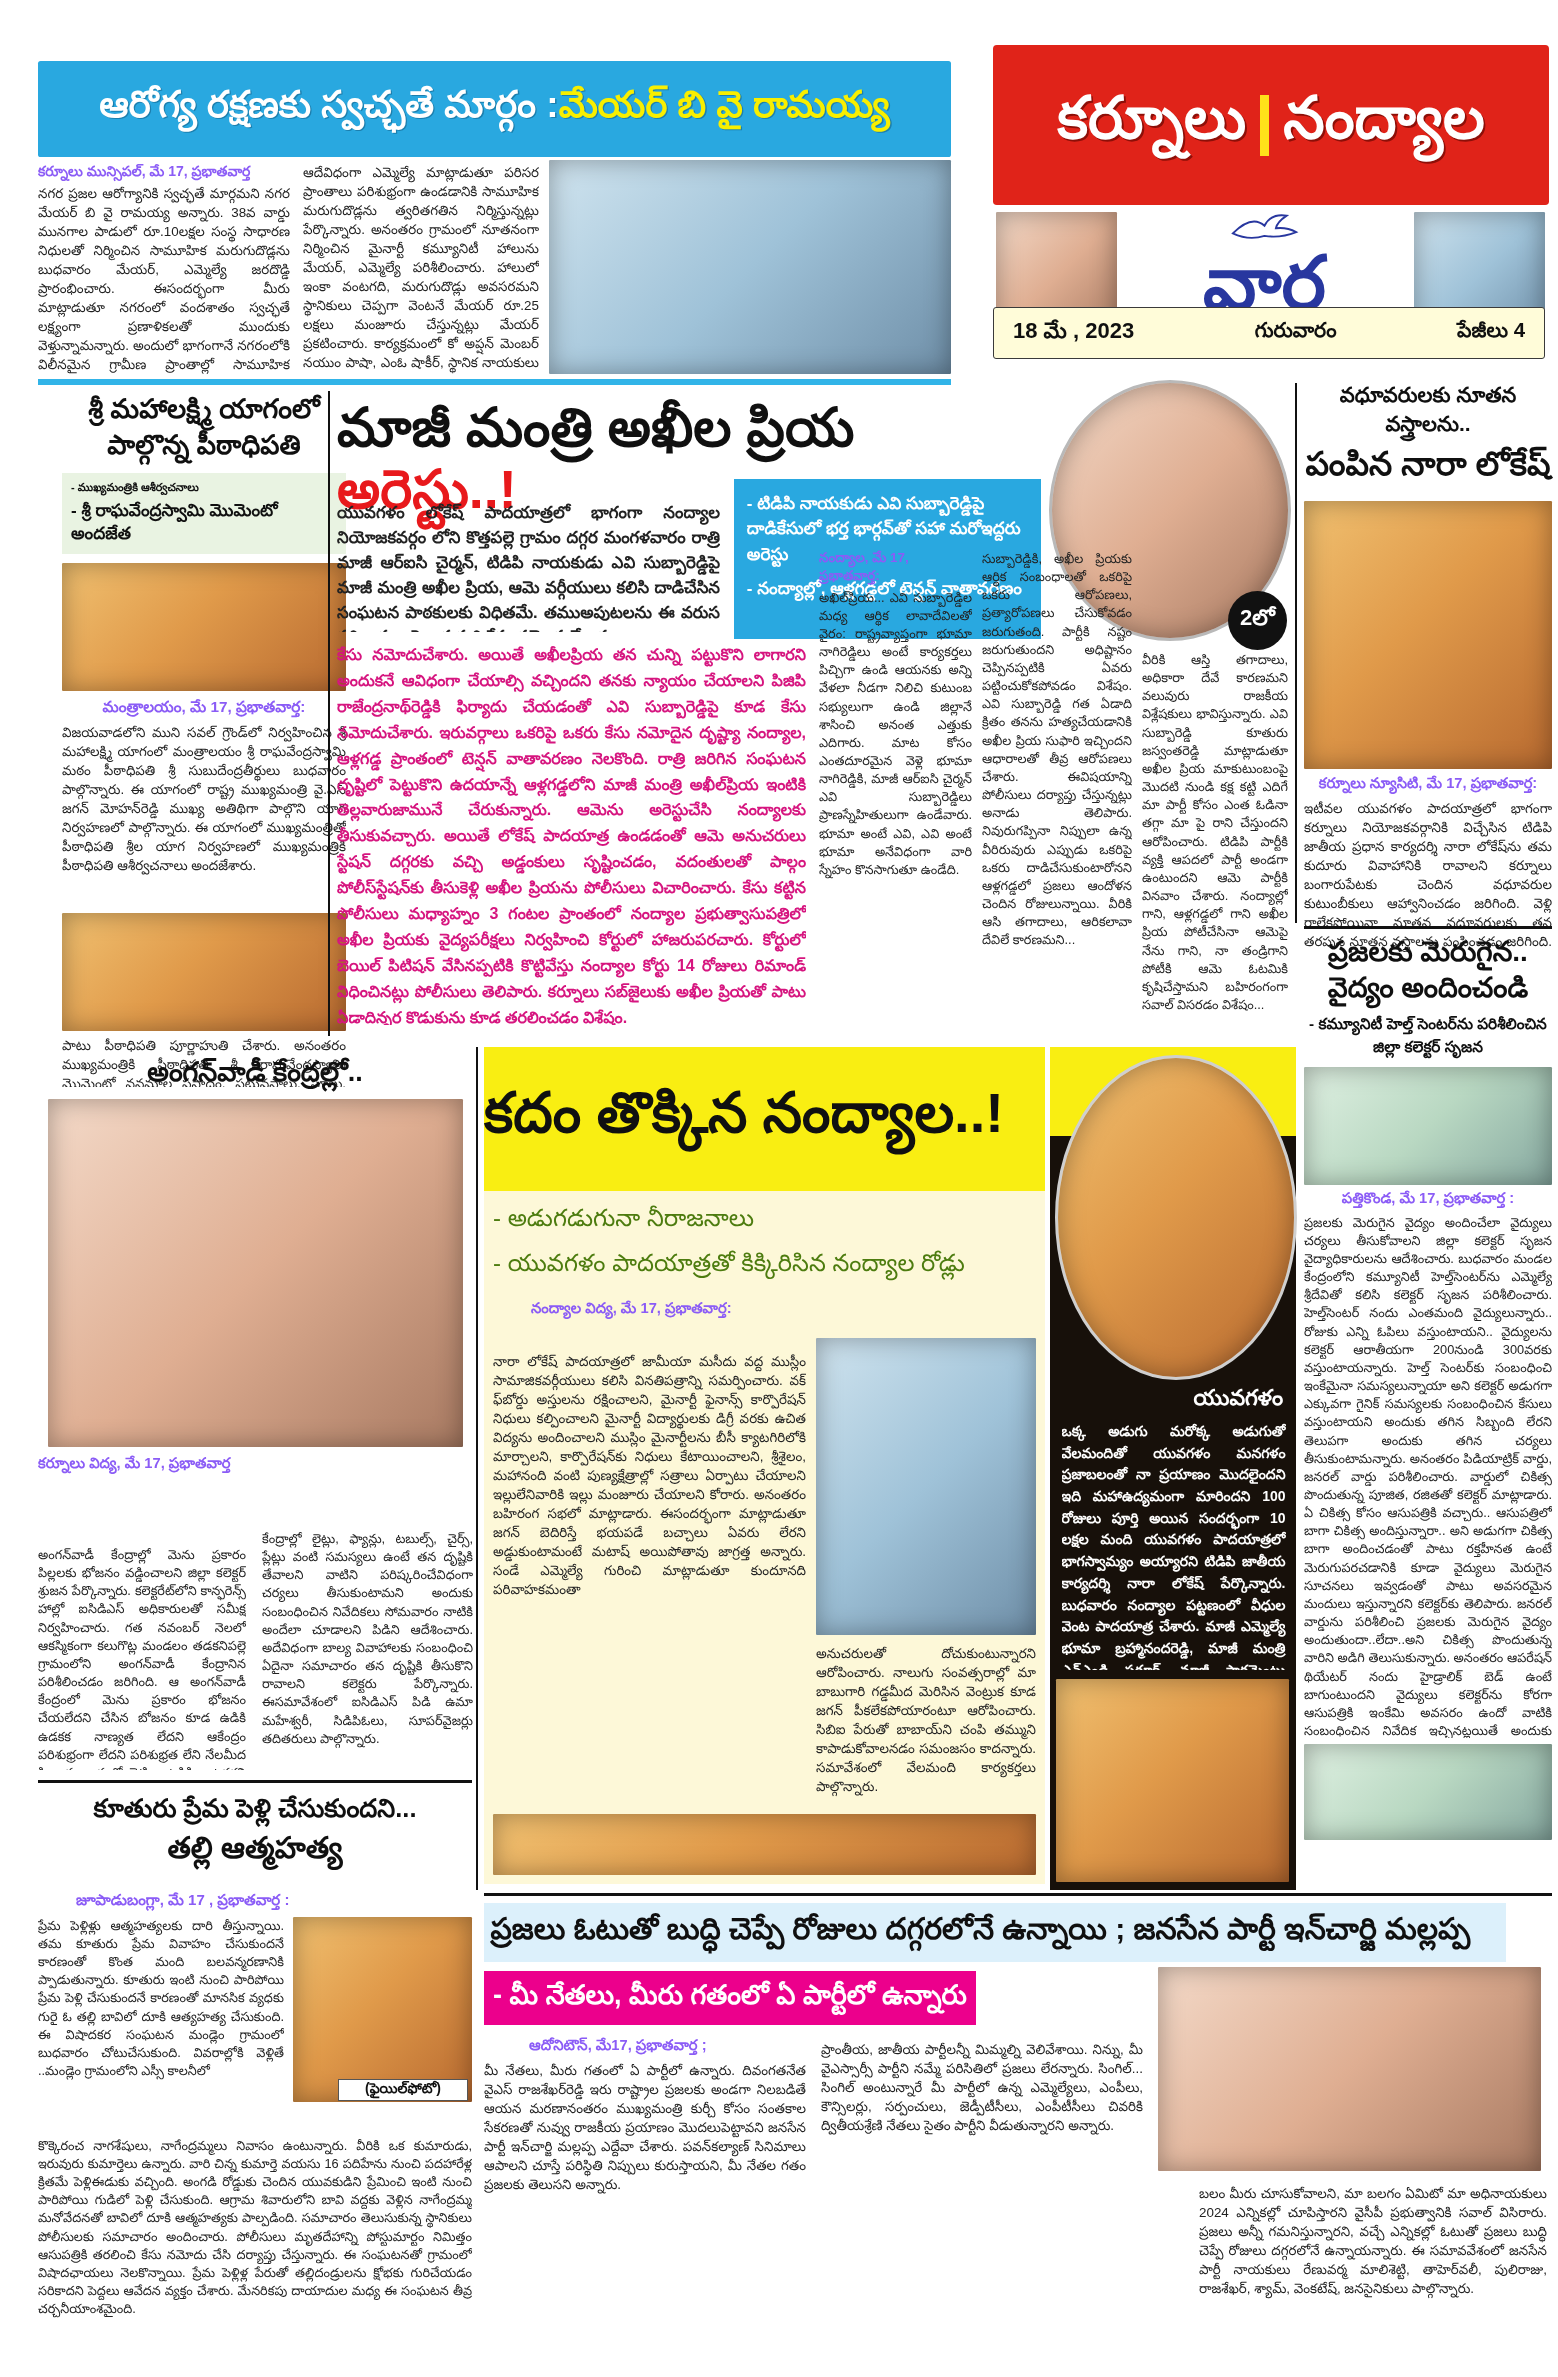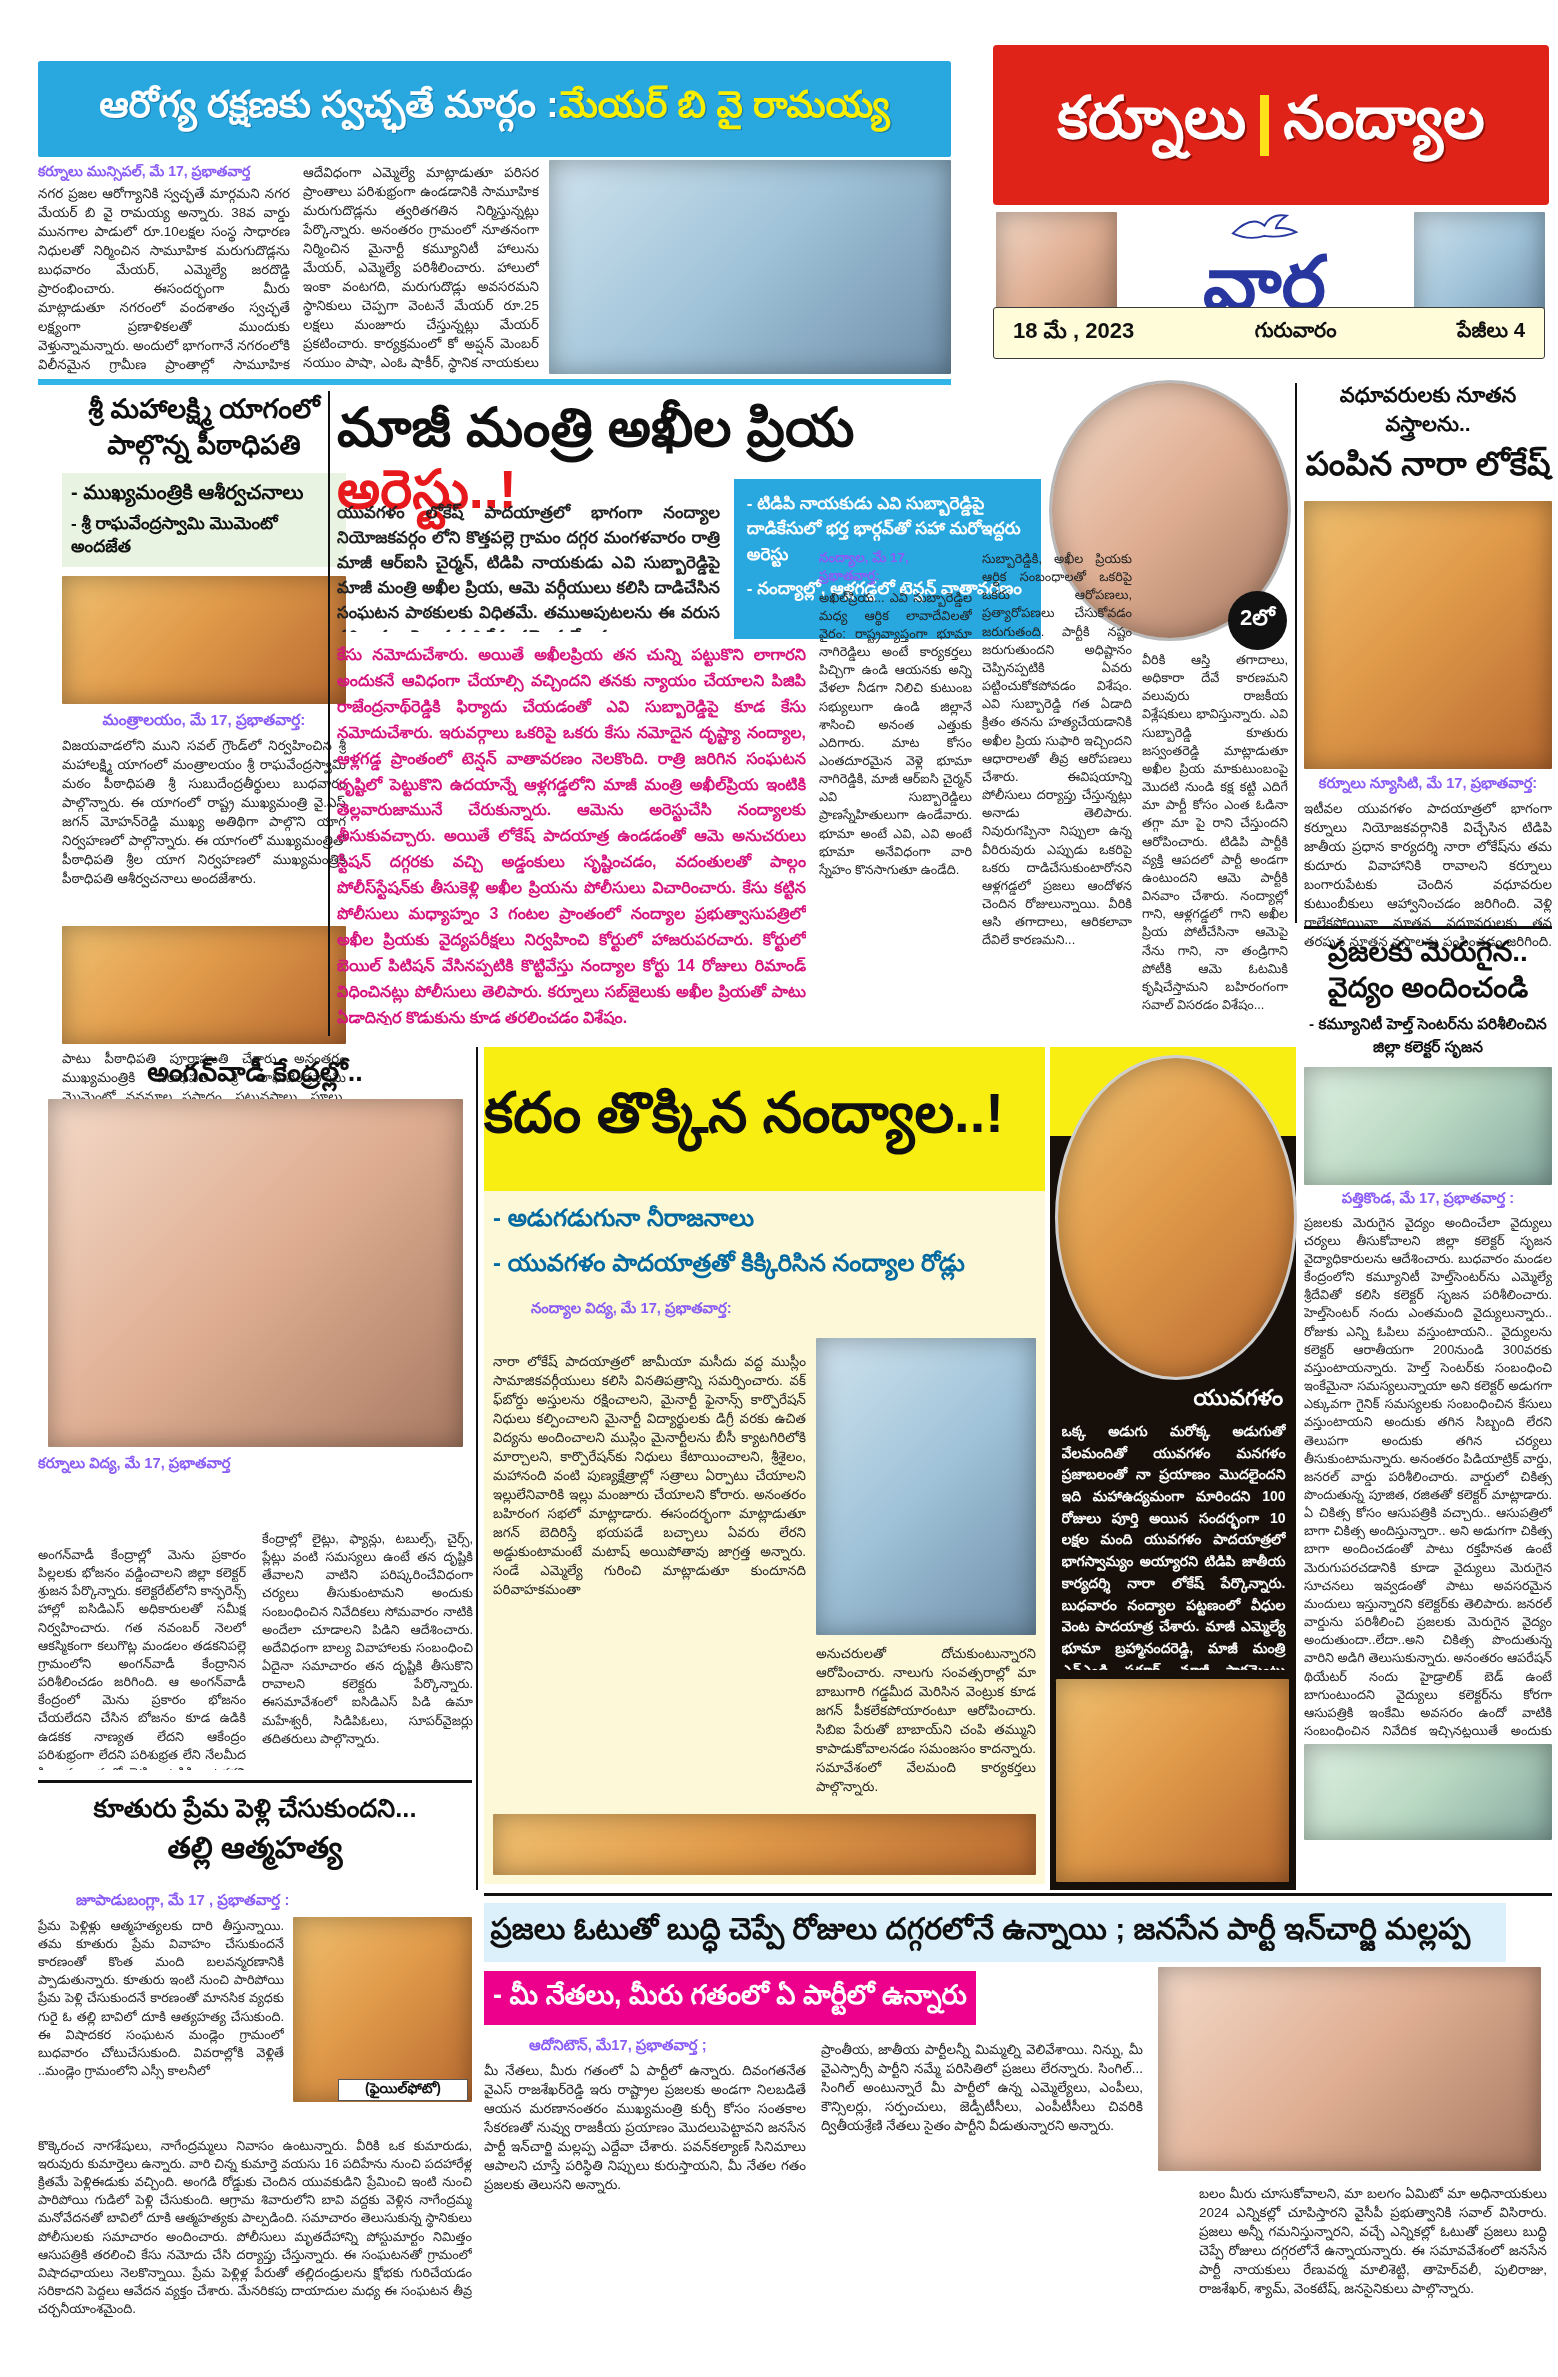--- a/index.html
+++ b/index.html
@@ -10,21 +10,21 @@
          box-shadow:inset 0 0 25.5px rgba(0,0,0,.35);border-radius:1.3px;}
   .ph-warm{background:linear-gradient(135deg,#f0c070 0%,#e09a4a 45%,#b86a30 100%);}
   .ph-cool{background:linear-gradient(135deg,#cfe3ee 0%,#9fc2d8 50%,#6f8fa8 100%);}
   .ph-green{background:linear-gradient(135deg,#dff0e2 0%,#b9d8c2 50%,#86a8a0 100%);}
   .ph-rose{background:linear-gradient(135deg,#f3d9c8 0%,#dfae92 50%,#a87a62 100%);}
   .hl{font-weight:bold;color:#101010;}
   .dateline{font-weight:bold;color:#8b5cf6;}
   .body-txt{color:#222;text-align:justify;overflow:hidden;line-height:1.42;}
   .vrule{background:#111;width:1.9px;}
   .hrule{background:#111;height:2.6px;}
-  .bullet-magenta{color:#0369a1;font-weight:bold;}
+  .bullet-magenta{color:#4d7c0f;font-weight:normal;}
   .white{color:#fff;}
   .center{text-align:center;}
   svg{display:block;}
 </style>
 </head>
 <body>
 
 <div id="page">
 
   <div class="abs" style="left:38px;top:61px;width:913px;height:322px;">
@@ -61,21 +61,21 @@
       <span class="hl" style="font-size:20.4px;">పేజీలు 4</span>
     </div>
   </div>
 
   <div class="abs" style="left:38px;top:391px;width:284px;height:645px;margin-left:24px;">
     <div class="hl center" style="font-size:27px;line-height:1.35;">
       <div>శ్రీ మహాలక్ష్మి యాగంలో</div>
       <div>పాల్గొన్న పీఠాధిపతి</div>
     </div>
     <div style="margin-top:9px;background:#e9f3e2;padding:7.7px 9px;">
-      <div class="hl" style="font-size:20px;">- ముఖ్యమంత్రికి ఆశీర్వచనాలు</div>
+      <div class="hl" style="font-size:11px;">- ముఖ్యమంత్రికి ఆశీర్వచనాలు</div>
       <div class="hl" style="font-size:17px;margin-top:5.1px;">- శ్రీ రాఘవేంద్రస్వామి మొమెంటో అందజేత</div>
     </div>
     <div class="photo ph-warm" style="margin-top:9px;width:284px;height:128px;"></div>
     <div class="dateline center" style="margin-top:6.4px;font-size:15.3px;">మంత్రాలయం, మే 17, ప్రభాతవార్త:</div>
     <div class="body-txt" style="margin-top:3.8px;font-size:13.4px;height:185px;">విజయవాడలోని ముని సవల్ గ్రౌండ్‌లో నిర్వహించిన శ్రీ మహాలక్ష్మి యాగంలో మంత్రాలయం శ్రీ రాఘవేంద్రస్వామి మఠం పీఠాధిపతి శ్రీ సుబుదేంద్రతీర్థులు బుధవారం పాల్గొన్నారు. ఈ యాగంలో రాష్ట్ర ముఖ్యమంత్రి వై.ఎస్ జగన్ మోహన్‌రెడ్డి ముఖ్య అతిథిగా పాల్గొని యాగ నిర్వహణలో పాల్గొన్నారు. ఈ యాగంలో ముఖ్యమంత్రితో పీఠాధిపతి శ్రీల యాగ నిర్వహణలో ముఖ్యమంత్రికి పీఠాధిపతి ఆశీర్వచనాలు అందజేశారు.</div>
     <div class="photo ph-warm" style="margin-top:5.1px;width:284px;height:118px;"></div>
     <div class="body-txt" style="margin-top:5.1px;font-size:13.4px;height:51px;">పాటు పీఠాధిపతి పూర్ణాహుతి చేశారు. అనంతరం ముఖ్యమంత్రికి పీఠాధిపతి శ్రీ రాఘవేంద్రస్వామి మొమెంటో వనమాల ప్రసాదం, పట్టువస్త్రాలు, పూలు, మంత్రాక్షతలతో ఆశీర్వదించారు.</div>
   </div>
   <div class="abs vrule" style="left:328px;top:391px;height:645px;"></div>
 

